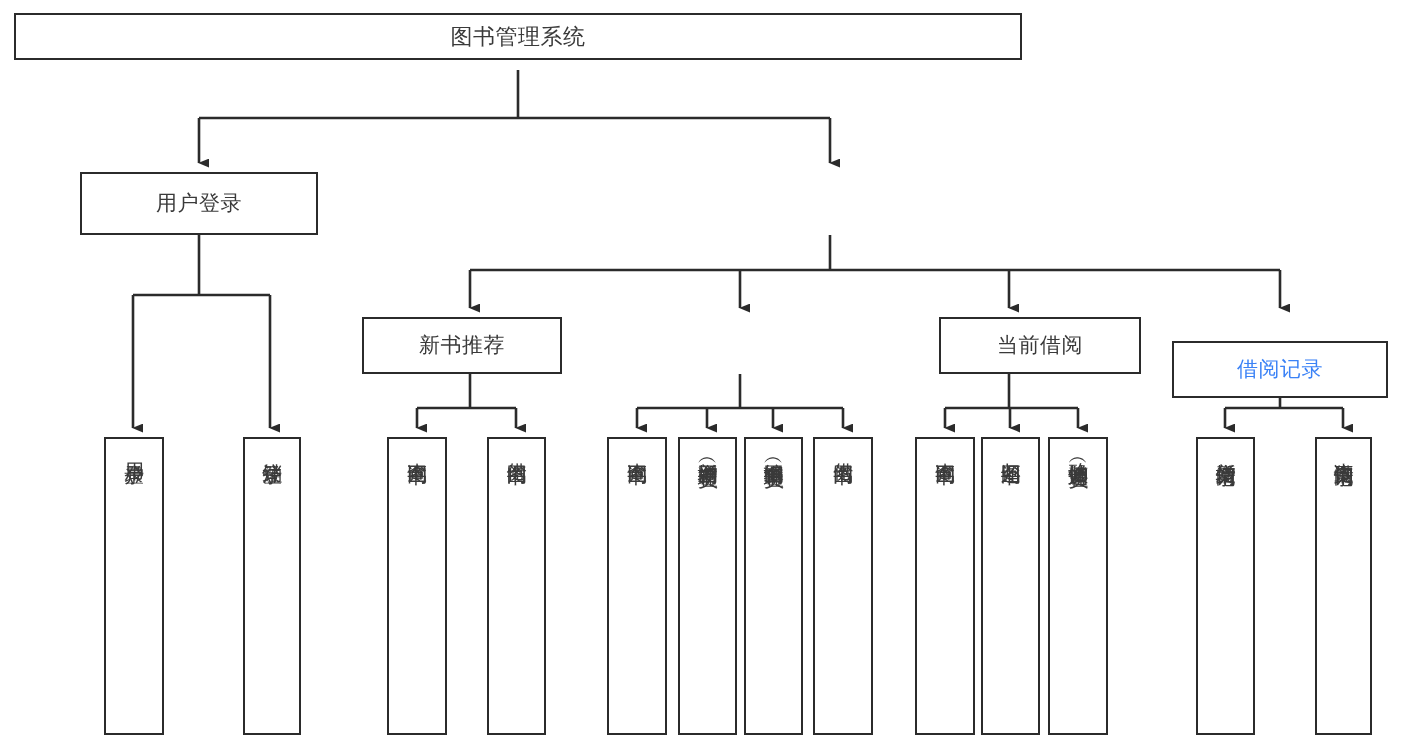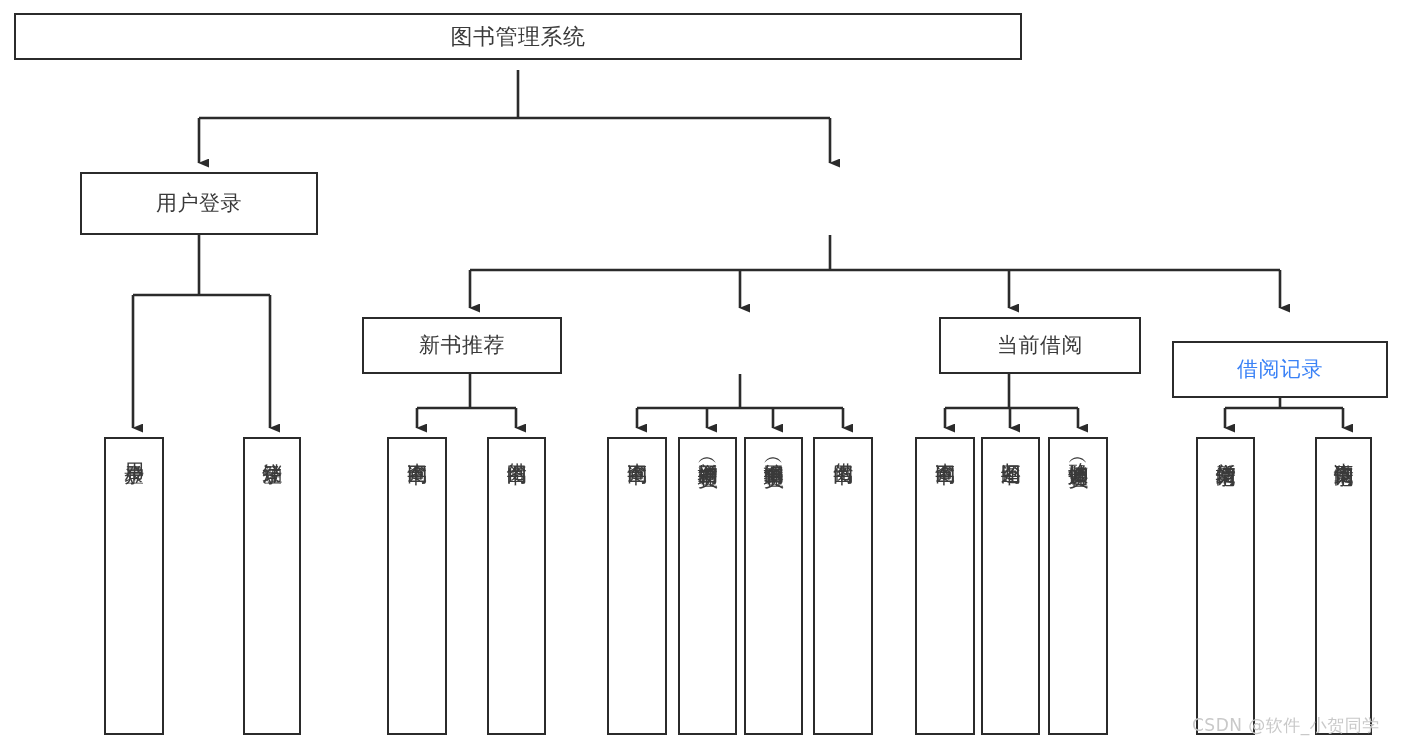--- a/index.html
+++ b/index.html
@@ -188,15 +188,14 @@
   <div class="node vertical" style="left: 1048px; top: 437px; width: 60px; height: 298px; border-color: rgb(43, 43, 43); color: rgb(58, 58, 58);">
     <span class="label">确认归还（管理员）</span>
   </div>
   <div class="node vertical" style="left: 1196px; top: 437px; width: 59px; height: 298px; border-color: rgb(43, 43, 43); color: rgb(58, 58, 58);">
     <span class="label">新增借阅记录</span>
   </div>
   <div class="node vertical" style="left: 1315px; top: 437px; width: 57px; height: 298px; border-color: rgb(43, 43, 43); color: rgb(58, 58, 58);">
     <span class="label">查询借阅记录</span>
   </div>
 
-  <div class="watermark" style="left: 1192px; top: 714px; color: rgb(201, 201, 201);">CSDN @软件_小贺同学</div>
 
 </div>
 
 </body></html>

